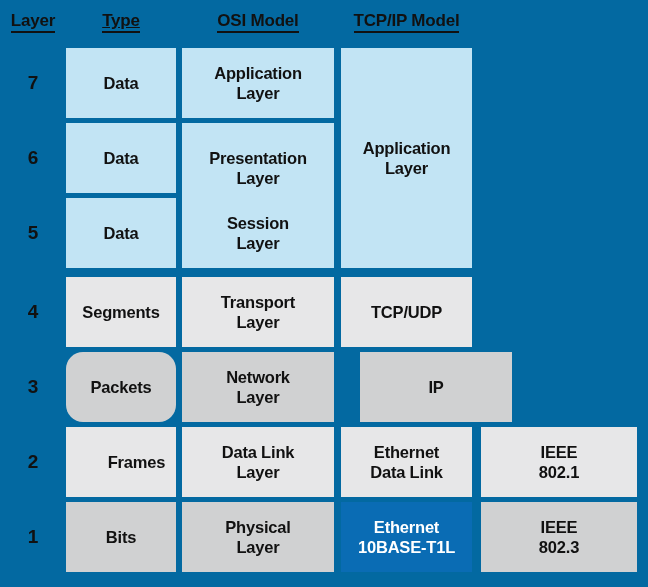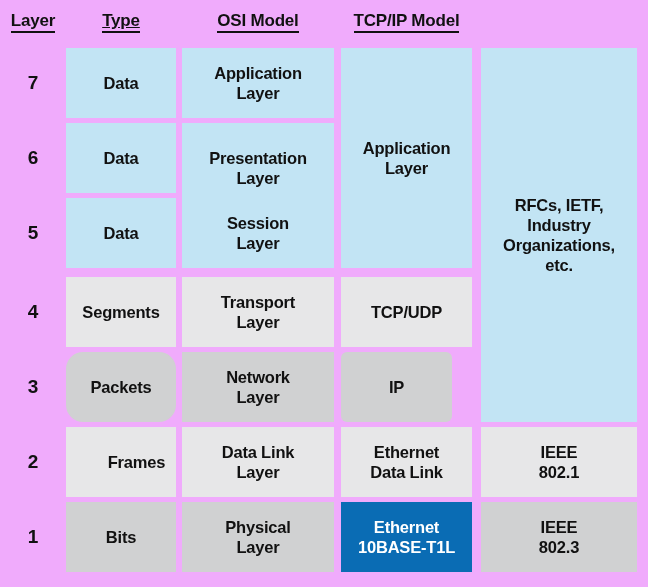--- a/index.html
+++ b/index.html
@@ -11,21 +11,21 @@
     width: 648px;
     height: 587px;
     font-family: "Liberation Sans", sans-serif;
     overflow: hidden;
   }
 
   #sheet {
     position: relative;
     width: 648px;
     height: 587px;
-    background: #f0abfc;
+    background: #0369a1;
   }
 
   
   .hdr {
     position: absolute;
     top: 8px;
     height: 26px;
     line-height: 26px;
     text-align: center;
     font-weight: bold;
@@ -163,46 +163,38 @@
     <div>
       <span class="txt">Application</span>
       <span class="txt">Layer</span>
     </div>
   </div>
   <div class="cell fill-gray-lite" style="left:341px; width:131px; top:277px; height:70px;">
     <div>
       <span class="txt">TCP/UDP</span>
     </div>
   </div>
-  <div class="cell fill-gray-dark" style="left:341px; width:111px; top:352px; height:70px;border-radius:6px;">
+  <div class="cell fill-gray-dark" style="left:360px; width:152px; top:352px; height:70px;">
     <div>
       <span class="txt">IP</span>
     </div>
   </div>
   <div class="cell fill-gray-lite" style="left:341px; width:131px; top:427px; height:70px;">
     <div>
       <span class="txt">Ethernet</span>
       <span class="txt">Data Link</span>
     </div>
   </div>
   <div class="cell fill-accent" style="left:341px; width:131px; top:502px; height:70px;">
     <div>
       <span class="txt">Ethernet</span>
       <span class="txt">10BASE-T1L</span>
     </div>
   </div>
 
-  <div class="cell fill-blue" style="left:481px; width:156px; top:48px; height:374px;">
-    <div>
-      <span class="txt">RFCs, IETF,</span>
-      <span class="txt">Industry</span>
-      <span class="txt">Organizations,</span>
-      <span class="txt">etc.</span>
-    </div>
-  </div>
   <div class="cell fill-gray-lite" style="left:481px; width:156px; top:427px; height:70px;">
     <div>
       <span class="txt">IEEE</span>
       <span class="txt">802.1</span>
     </div>
   </div>
   <div class="cell fill-gray-dark" style="left:481px; width:156px; top:502px; height:70px;">
     <div>
       <span class="txt">IEEE</span>
       <span class="txt">802.3</span>

